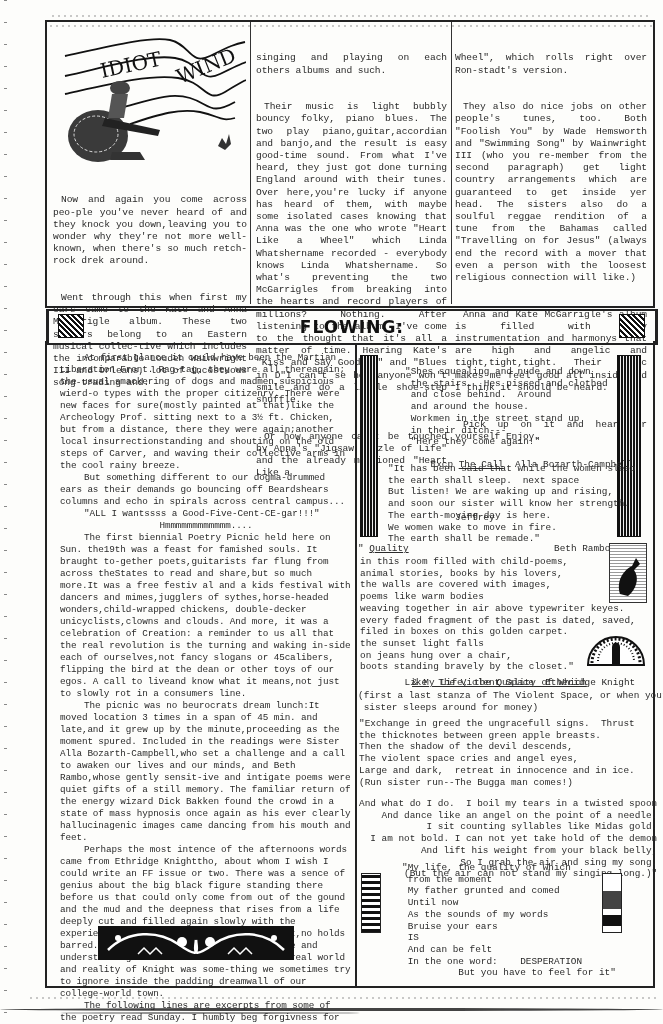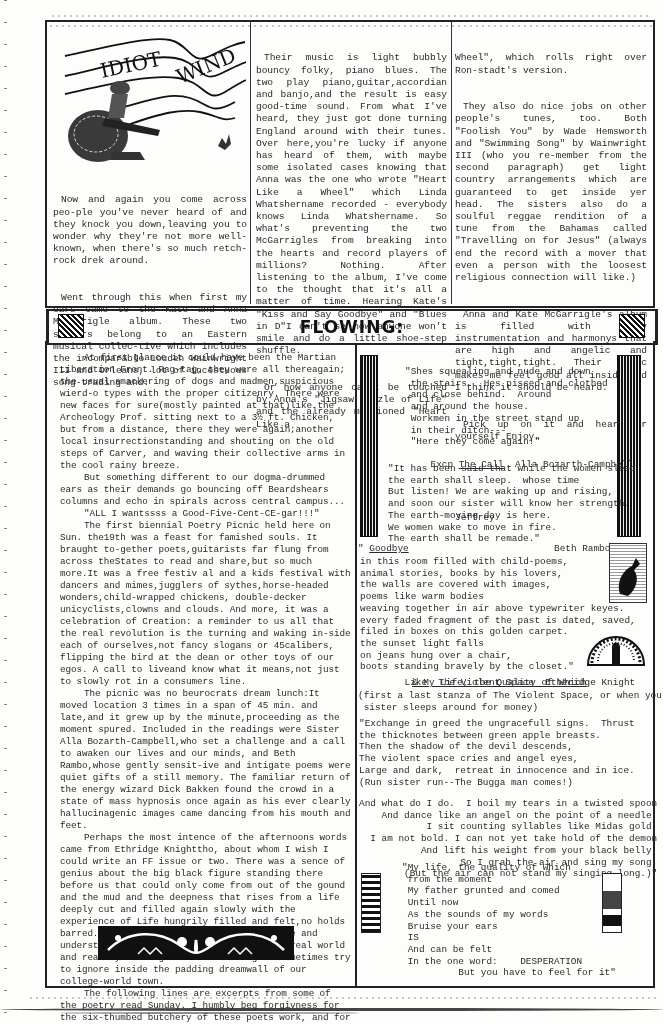--- a/index.html
+++ b/index.html
@@ -52,46 +52,48 @@
       <path d="M168 120 l4 -8 l4 6 l3 -10 l2 10 l-6 6 z" fill="#333"></path>
     </svg>
   </div>
 
   <div class="col just" style="left:53px;top:170px;width:194px;">
     <p class="ind">Now and again you come across peo-ple you've never heard of and they knock you down,leaving you to wonder why they're not more well-known, when there's so much retch-rock drek around.</p>
     <p class="ind">Went through this when first my ears came to the Kate and Anna McGarrigle album. These two sisters belong to an Eastern musical collec-tive which includes the incomparable Louden Wainwright III and Orleans, lot of incestuous song-trading and.</p>
   </div>
 
   <div class="col just" style="left:256px;top:28px;width:191px;">
+    <p>singing and playing on each others albums and such.</p>
     <p class="ind">Their music is light bubbly bouncy folky, piano blues. The two play piano,guitar,accordian and banjo,and the result is easy good-time sound. From what I've heard, they just got done turning England around with their tunes. Over here,you're lucky if anyone has heard of them, with maybe some isolated cases knowing that Anna was the one who wrote "Heart Like a Wheel" which Linda Whatshername recorded - everybody knows Linda Whatshername. So what's preventing the two McGarrigles from breaking into the hearts and record players of millions? Nothing. After listening to the album, I've come to the thought that it's all a matter of time. Hearing Kate's "Kiss and Say Goodbye" and "Blues in D"I can't se how anyone won't smile and do a little shoe-step shuffle.</p>
     <p class="ind">Or how anyone can't be touched by Anna's "Jigsaw Puzzle of Life" and the already mentioned "Heart Like a</p>
   </div>
 
   <div class="col just" style="left:455px;top:28px;width:192px;">
     <p>Wheel", which rolls right over Ron-stadt's version.</p>
     <p class="ind">They also do nice jobs on other people's tunes, too. Both "Foolish You" by Wade Hemsworth and "Swimming Song" by Wainwright III (who you re-member from the second paragraph) get light country arrangements which are guaranteed to get inside yer head. The sisters also do a soulful reggae rendition of a tune from the Bahamas called "Travelling on for Jesus" (always end the record with a mover that even a person with the loosest religious connection will like.)</p>
     <p class="ind">Anna and Kate McGarrigle's album is filled with airy instrumentation and harmonys that are high and angelic and tight,tight,tight. Their music makes me feel good all inside and I think it should be heard.</p>
     <p class="ind">Pick up on it and hear for yourself Enjoy.</p>
-    <p style="text-align:center;margin-top:8px;">whose time</p>
+    <p style="text-align:center;margin-top:8px;">next space</p>
     <p style="text-align:left;">Jeffrey</p>
   </div>
 
   <div class="ornsq" style="left:58px;"></div>
   <div class="banner">
     <span class="poetry">FLOWING:</span>
   </div>
   <div class="ornsq" style="left:619px;"></div>
 
   <div class="frame" style="left:45px;top:341px;width:606px;height:645px;border-top:none;"></div>
   <div class="vline" style="left:355px;top:343px;height:645px;width:2px;background:#222;"></div>
 
   <div class="col" style="left:60px;top:352px;width:292px;font-size:9.3px;line-height:12px;white-space:normal;">
     <p style="text-indent:24px;">At first glance it could have been the Martian Liberation Front. Rag-tag, they were all thereagain; the usual smackering of dogs and madmen,suspicious wierd-o types with the proper citizenry. There were new faces for sure(mostly painted at that)like the Archeology Prof. sitting next to a 3½ ft. Chicken, but from a distance, there they were again;another local insurrectionstanding and shouting on the old steps of Carver, and waving their collective arms in the cool rainy breeze.</p>
     <p style="text-indent:24px;">But something different to our dogma-drummed ears as their demands go bouncing off Beardshears columns and echo in spirals across central campus...</p>
     <p style="text-indent:24px;">"ALL I wantssss a Good-Five-Cent-CE-gar!!!"</p>
+    <p style="text-align:center;">Hmmmmmmmmmmmm....</p>
     <p style="text-indent:24px;">The first biennial Poetry Picnic held here on Sun. the19th was a feast for famished souls. It braught to-gether poets,guitarists far flung from across theStates to read and share,but so much more.It was a free festiv al and a kids festival with dancers and mimes,jugglers of sythes,horse-headed wonders,child-wrapped chickens, double-decker unicyclists,clowns and clouds. And more, it was a celebration of Creation: a reminder to us all that the real revolution is the turning and waking in-side each of ourselves,not fancy slogans or 45calibers, flipping the bird at the dean or other toys of our egos. A call to liveand know what it means,not just to slowly rot in a consumers line.</p>
     <p style="text-indent:24px;">The picnic was no beurocrats dream lunch:It moved location 3 times in a span of 45 min. and late,and it grew up by the minute,proceeding as the moment spured. Included in the readings were Sister Alla Bozarth-Campbell,who set a challenge and a call to awaken our lives and our minds, and Beth Rambo,whose gently sensit-ive and intigate poems were quiet gifts of a still memory. The familiar return of the energy wizard Dick Bakken found the crowd in a state of mass hypnosis once again as his ever clearly hallucinagenic images came dancing from his mouth and feet.</p>
     <p style="text-indent:24px;">Perhaps the most intence of the afternoons words came from Ethridge Knighttho, about whom I wish I could write an FF issue or two. There was a sence of genius about the big black figure standing there before us that could only come from out of the gound and the mud and the deepness that rises from a life deeply cut and filled again slowly with the experience of Life hungrily filled and felt,no holds barred. His poems were a deep rumbling fire and understanding too far to feel bottum. The real world and reality of Knight was some-thing we sometimes try to ignore inside the padding dreamwall of our college-world town.</p>
     <p style="text-indent:24px;">The following lines are excerpts from some of the poetry read Sunday. I humbly beg forgivness for the six-thumbed butchery of these poets work, and for the deletion of those artists,poets,mimes, or dancers, who offered their works but must be sacrificed on the altar of editorial space. It was a day of beautiful acheivment.</p>
   </div>
 
   <div style="position:absolute;left:98px;top:926px;width:196px;height:34px;background:#111;">
     <svg width="196" height="34" viewBox="0 0 196 34">
       <path d="M10 24 C30 4,60 4,80 18 S100 28,98 14" fill="none" stroke="#fff" stroke-width="2.5"></path>
       <path d="M186 24 C166 4,136 4,116 18 S96 28,98 14" fill="none" stroke="#fff" stroke-width="2.5"></path>
@@ -120,21 +122,21 @@
     <span>Excp</span> <span class="u">The Call</span>  <span>Alla Bozarth-Campbell</span>
   </div>
   <div class="poem" style="left:388px;top:463px;">"It has been said that while the women sleep
 the earth shall sleep.
 But listen! We are waking up and rising,
 and soon our sister will know her strength.
 The earth-moving day is here.
 We women wake to move in fire.
 The earth shall be remade."</div>
 
-  <div class="poem" style="left:358px;top:543px;">" <span class="u">Goodbye</span></div>
+  <div class="poem" style="left:358px;top:543px;">" <span class="u">Quality</span></div>
   <div class="poem" style="left:554px;top:543px;">Beth Rambo</div>
   <div style="position:absolute;left:609px;top:543px;width:36px;height:58px;border:1px solid #333;background:repeating-linear-gradient(0deg,#fff 0 2px,#999 2px 3px);">
     <svg width="36" height="58" viewBox="0 0 36 58">
         <path d="M10 50 C6 36,14 26,22 22 L26 14 L30 20 L24 26 C30 34,26 46,18 52Z" fill="#111"></path>
       </svg>
   </div>
   <div class="poem" style="left:360px;top:556px;">in this room filled with child-poems,
 animal stories, books by his lovers,
 the walls are covered with images,
 poems like warm bodies

